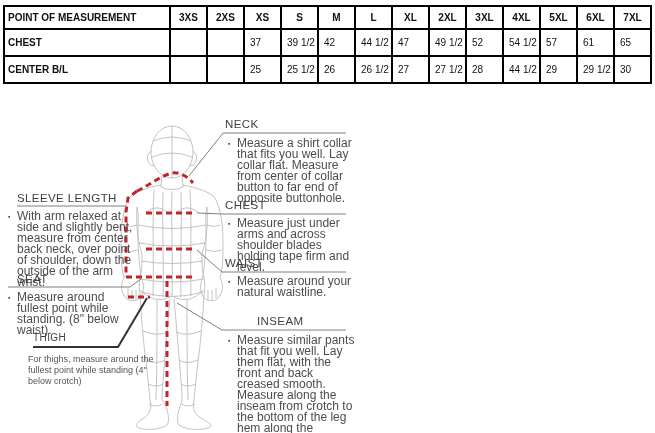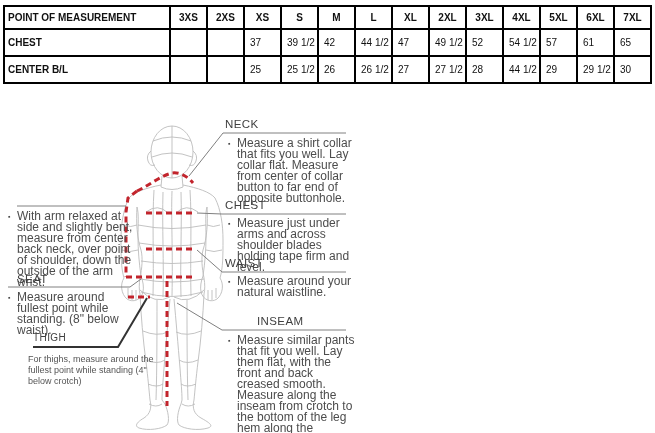--- a/index.html
+++ b/index.html
@@ -190,20 +190,21 @@
 
   <div class="co-label" style="left:225px;top:199px;">CHEST</div>
   <div class="co-text bulleted" style="left:228px;top:218px;width:121px;">Measure just under arms and across shoulder blades holding tape firm and level.</div>
 
   <div class="co-label" style="left:225px;top:257px;">WAIST</div>
   <div class="co-text bulleted" style="left:228px;top:276px;width:121px;">Measure around your natural waistline.</div>
 
   <div class="co-label" style="left:225px;top:315px;margin-left:32px;">INSEAM</div>
   <div class="co-text bulleted" style="left:228px;top:335px;width:121px;">Measure similar pants that fit you well. Lay them flat, with the front and back creased smooth. Measure along the inseam from crotch to the bottom of the leg hem along the inseam.</div>
 
+  <div class="co-label" style="left:17px;top:192px;">SLEEVE LENGTH</div>
   <div class="co-text bulleted" style="left:8px;top:211px;width:125px;">With arm relaxed at side and slightly bent, measure from center back neck, over point of shoulder, down the outside of the arm wrist.</div>
 
   <div class="co-label" style="left:17px;top:273px;">SEAT</div>
   <div class="co-text bulleted" style="left:8px;top:292px;width:115px;">Measure around fullest point while standing. (8" below waist).</div>
 
   <div class="co-label" style="left:33px;top:332px;font-size:10px;">THIGH</div>
   <div class="co-text thigh-text" style="left:28px;top:354px;width:140px;font-size:9px;line-height:11px;">For thighs, measure around the fullest point while standing (4" below crotch)</div>
 
 </div>
 

